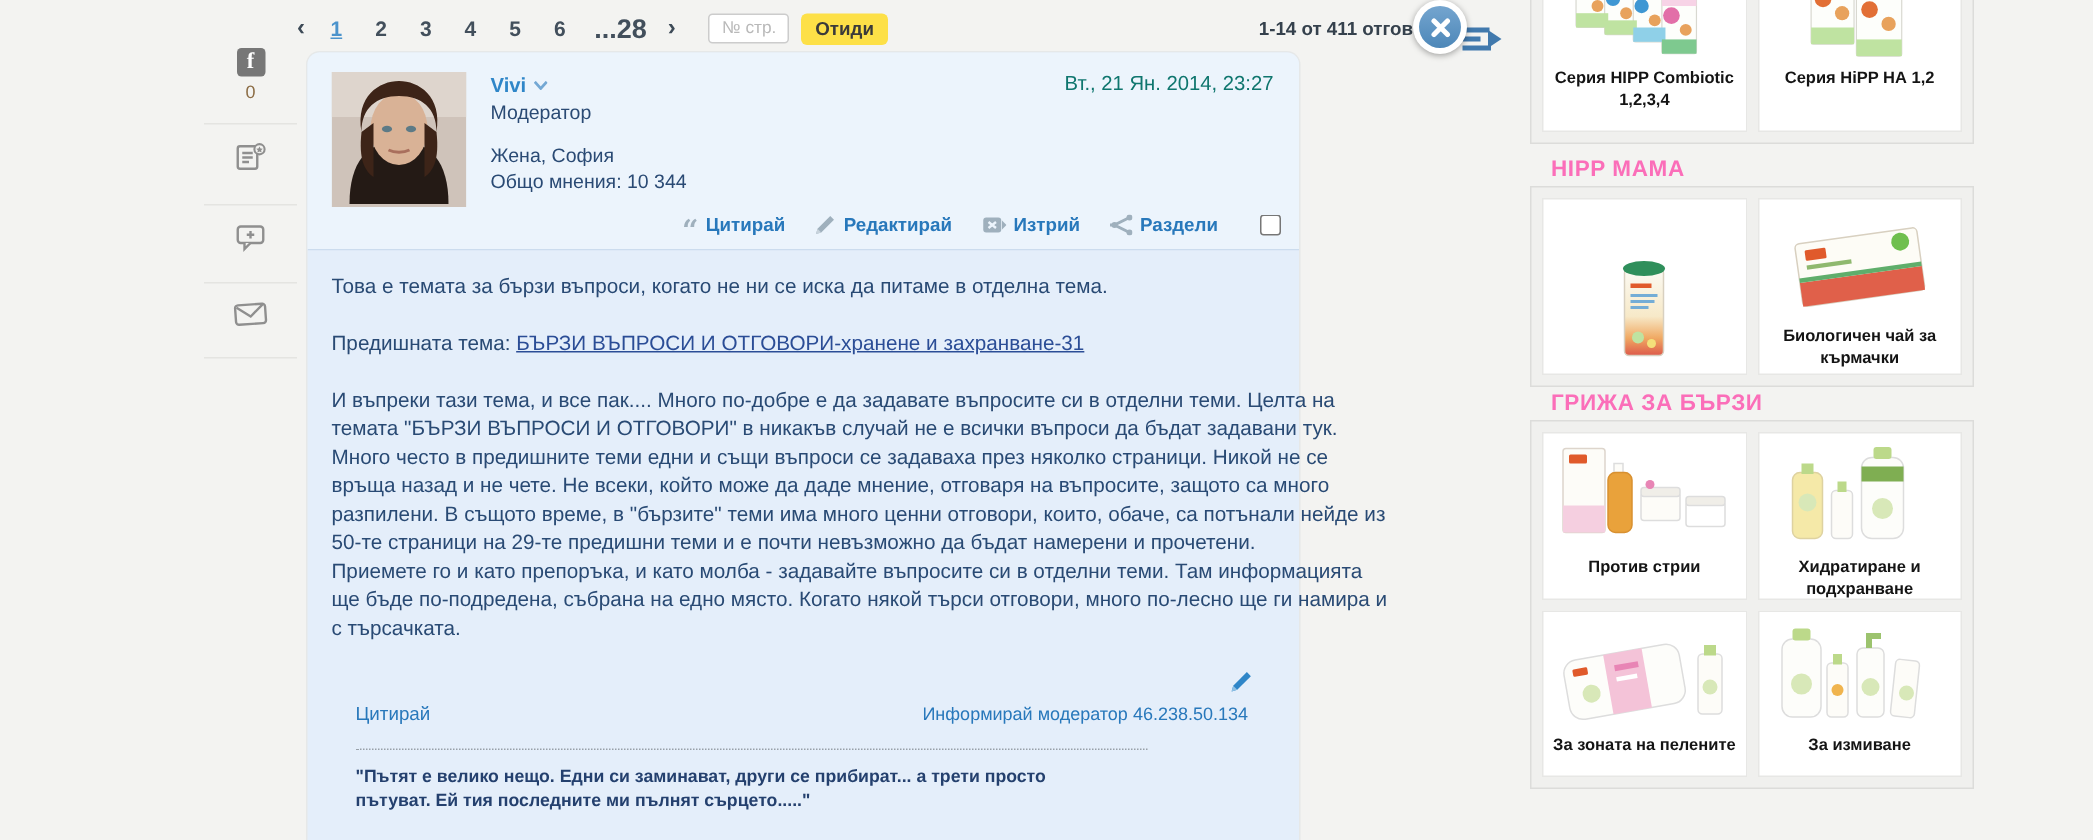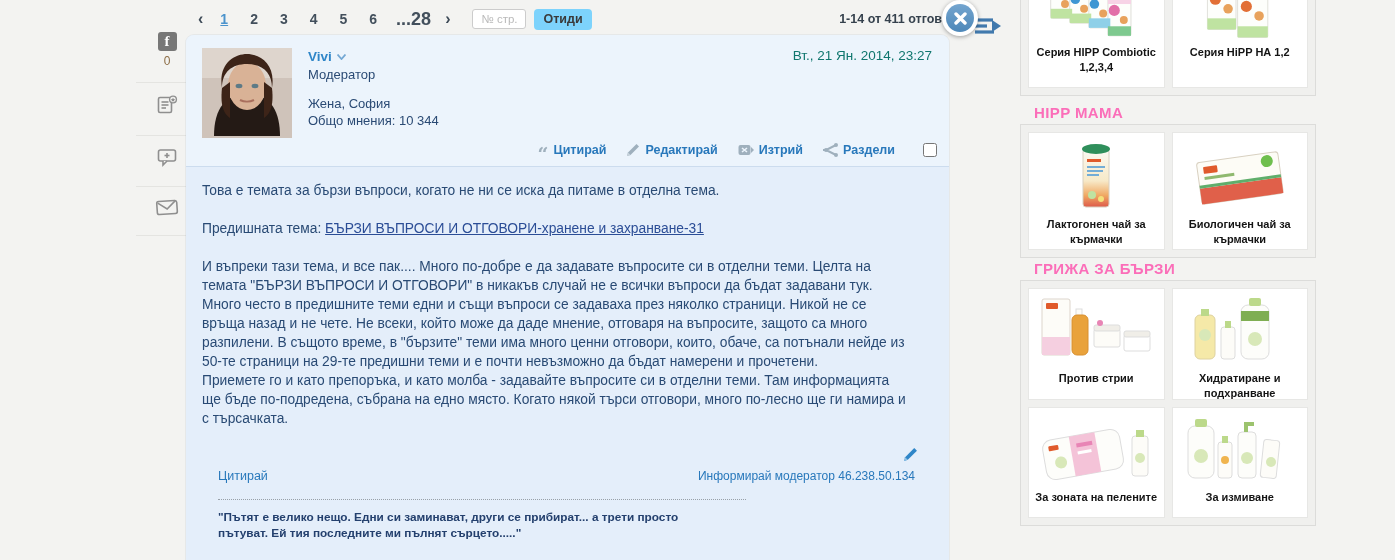--- a/index.html
+++ b/index.html
@@ -25,36 +25,36 @@
   .topbar { position:absolute; left:192px; top:6px; width:756px; height:26px;
             display:flex; align-items:center; }
   .page-arrow { font-size:16px; font-weight:bold; color:#3d4a57; padding:0 6px; cursor:pointer; }
   .pagenum { font-size:14px; font-weight:bold; color:#424f5c; padding:0 11px; cursor:pointer; }
   .pagenum.active { color:#4b93cc; text-decoration:underline; }
   .page-more { font-size:18px; font-weight:bold; color:#424f5c; padding:0 8px; cursor:pointer; }
   .page-input { width:54px; height:20px; border:1px solid #ccc; border-radius:3px;
                 background:#fff; font-size:11.5px; text-align:center; color:#444;
                 margin-left:16px; outline:none; }
   .page-input::placeholder { color:#b9b9b9; }
-  .go-btn { margin-left:8px; background:#7dd3fc; border:none; border-radius:4px;
+  .go-btn { margin-left:8px; background:#fde047; border:none; border-radius:4px;
             padding:3px 9px 4px; font-size:12.5px; font-weight:bold; color:#3a3a3a; cursor:pointer; }
   .results-range { margin-left:auto; font-size:12.5px; font-weight:bold; color:#35414d;
                    white-space:nowrap; padding-right:6px; }
 
   
   .close-btn { position:absolute; left:942px; top:0; width:36px; height:36px;
                background:#fff; border-radius:50%; box-shadow:0 1px 4px rgba(0,0,0,.35);
                display:flex; align-items:center; justify-content:center; cursor:pointer; z-index:5; }
   .close-inner { width:28px; height:28px; border-radius:50%;
                  background:linear-gradient(#74a5cf,#4d87b8);
                  display:flex; align-items:center; justify-content:center; }
   .jump-btn { position:absolute; left:972px; top:15px; z-index:4; cursor:pointer; }
 
   
-  .panel { position:absolute; left:186px; top:35px; width:763px; height:525px;
+  .panel { position:absolute; left:205px; top:35px; width:661px; height:525px;
            background:#e4eefa; border-radius:8px 8px 0 0;
            box-shadow:0 0 0 1px rgba(120,140,160,.10); }
   .panel-header { position:relative; height:132px; background:#ecf4fc;
                   border-radius:8px 8px 0 0; border-bottom:1px solid #ccdcee; }
   .avatar { position:absolute; left:16px; top:13px; width:90px; height:90px; overflow:hidden; }
   .user-info { position:absolute; left:122px; top:14px; }
   .username-row { display:flex; align-items:center; gap:5px; cursor:pointer; }
   .username { color:#2f86c8; font-weight:bold; font-size:13.5px; }
   .role { color:#2a4a74; font-size:13px; margin-top:3px; }
   .meta { margin-top:13px; color:#2a4a74; font-size:13px; line-height:17px; }
@@ -351,21 +351,20 @@
           <rect x="22" y="10" width="26" height="58" rx="3" fill="url(#can)" stroke="#d8d0c0" stroke-width="1"></rect>
           <ellipse cx="35" cy="10" rx="14" ry="5" fill="#2f8f5b"></ellipse>
           <rect x="26" y="20" width="14" height="3" fill="#e05a2b"></rect>
           <rect x="26" y="27" width="18" height="2" fill="#74add6"></rect>
             <rect x="26" y="31" width="16" height="2" fill="#74add6"></rect>
             <rect x="26" y="35" width="12" height="2" fill="#74add6"></rect>
           <circle cx="31" cy="56" r="4" fill="#bfe3a1"></circle>
             <circle cx="40" cy="60" r="3" fill="#f4e07a"></circle>
         </svg>
       </div>
-      <div class="prod-label">Лактогонен чай за кърмачки</div>
     </div>
     <div class="prod-cell">
       <div class="prod-imgwrap">
         <svg width="110" height="72" viewBox="0 0 110 72">
           <g transform="rotate(-8 55 40)">
             <rect x="14" y="18" width="82" height="42" rx="3" fill="#fdfcf6" stroke="#d8d0c0" stroke-width="1"></rect>
             <rect x="14" y="44" width="82" height="16" fill="#e0604a"></rect>
             <rect x="14" y="41" width="82" height="3" fill="#5fae6b"></rect>
             <rect x="20" y="23" width="14" height="7" rx="1" fill="#e05a2b"></rect>
             <rect x="20" y="33" width="30" height="3" fill="#8fb96f"></rect>

